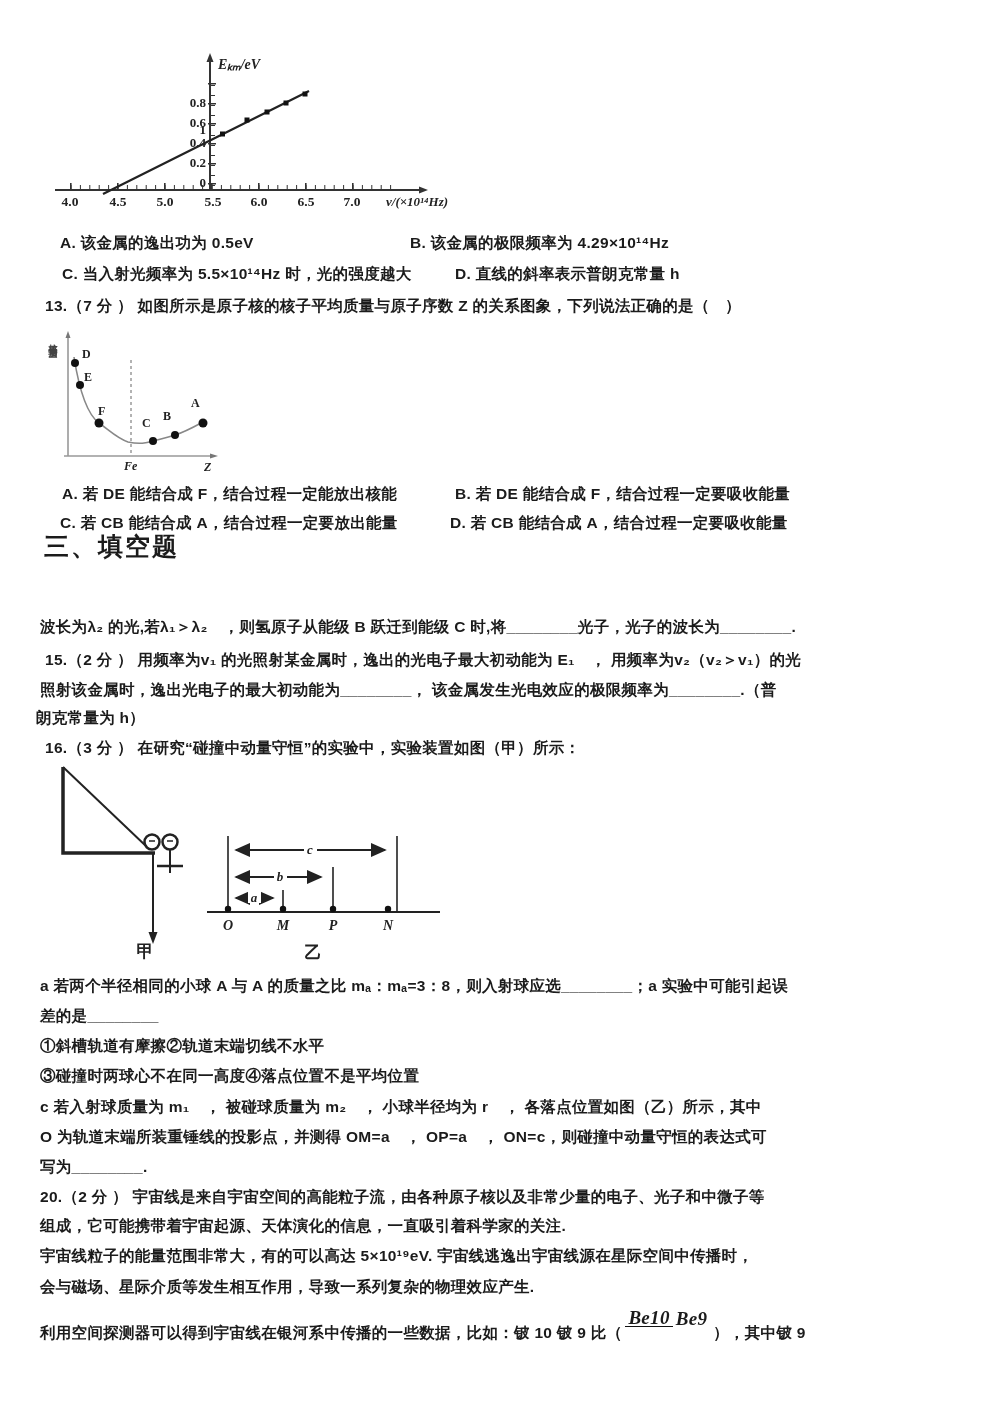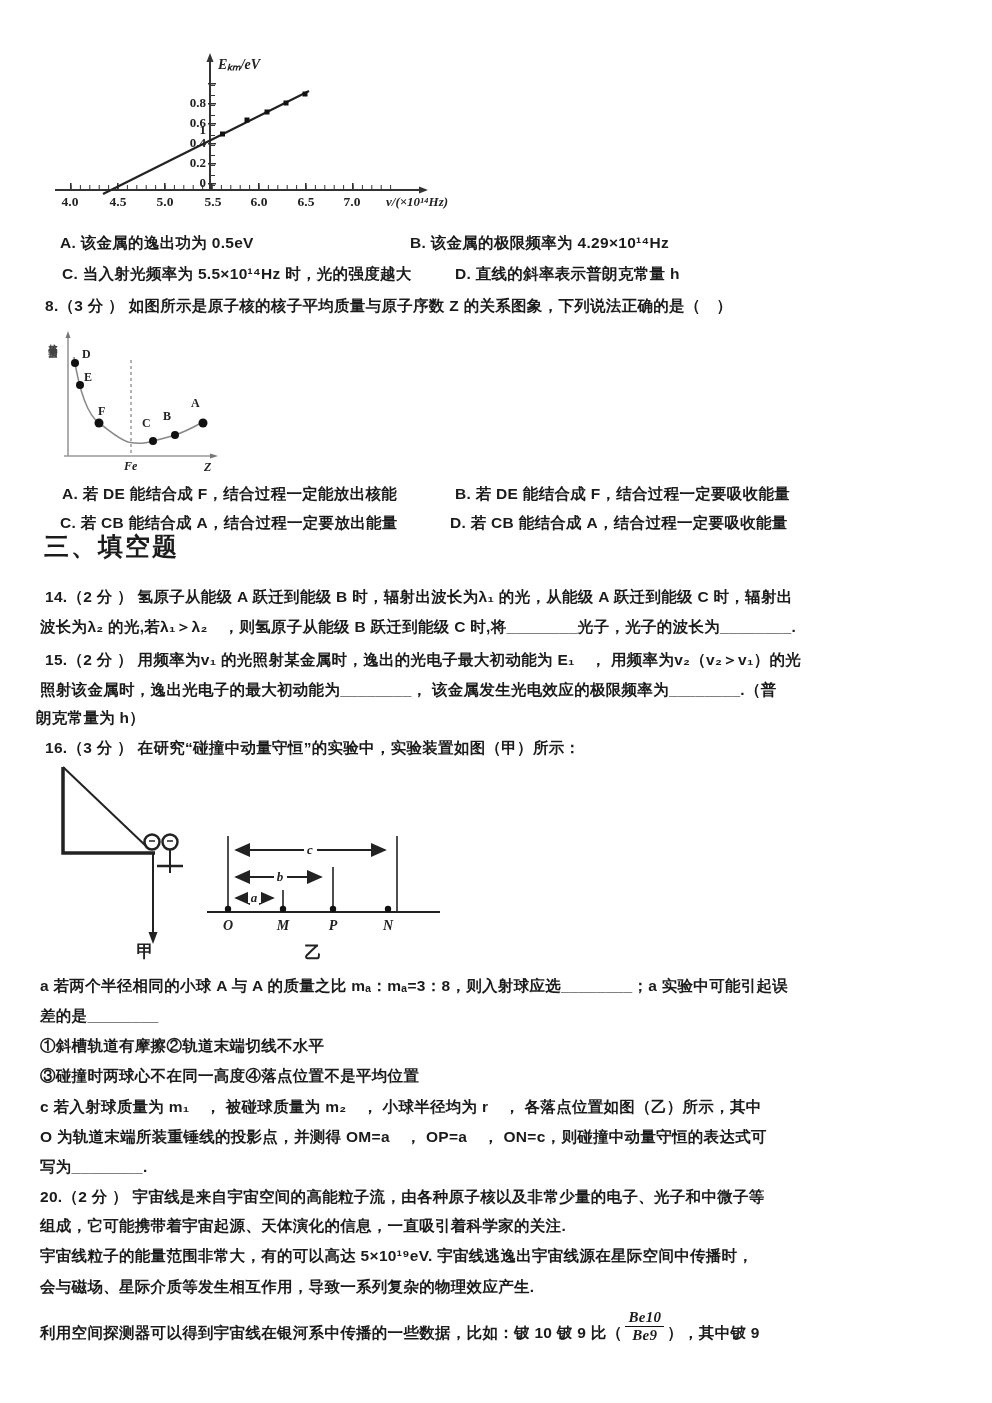--- a/index.html
+++ b/index.html
@@ -6,23 +6,23 @@
   .page{position:relative;width:992px;height:1403px;background:#ffffff;overflow:hidden;
         font-family:"Liberation Sans",sans-serif;color:#1b1b1b;}
   .tl{position:absolute;white-space:nowrap;font-size:15.5px;font-weight:bold;
       color:#1b1b1b;letter-spacing:0.3px;line-height:20px;}
   .sec{font-size:25px;letter-spacing:2px;}
   .fig{position:absolute;}
   .fig text{font-family:"Liberation Serif",serif;font-weight:bold;fill:#222;}
   .vlabel{position:absolute;writing-mode:vertical-rl;text-orientation:upright;
           font-size:9px;font-weight:bold;color:#444;letter-spacing:1px;}
   .frow{display:flex;align-items:flex-start;}
-  .frac{display:inline-flex;flex-direction:column;align-items:center;
+  .frac{display:inline-flex;flex-direction:row;align-items:center;
         font-family:"Liberation Serif",serif;font-style:italic;font-weight:bold;
-        font-size:15px;line-height:17px;position:relative;top:-14px;margin:0 3px;}
+        font-size:19px;line-height:17px;position:relative;top:-14px;margin:0 3px;}
   .frac .num{border-bottom:1.5px solid #111;padding:0 3px;}
   .frac .den{padding:0 3px;}
 </style>
 </head>
 <body>
 
 <div class="page">
 
   <svg class="fig" style="left:50px;top:45px" width="450" height="178" viewBox="0 0 450 178">
 
@@ -59,21 +59,21 @@
 
     <text x="168" y="24" font-size="14" font-style="italic">Eₖₘ/eV</text>
     <text x="336" y="161" font-size="13" font-style="italic">v/(×10¹⁴Hz)</text>
   </svg>
 
   <div class="tl" style="left:60px;top:233px">A. 该金属的逸出功为 0.5eV</div>
   <div class="tl" style="left:410px;top:233px">B. 该金属的极限频率为 4.29×10¹⁴Hz</div>
   <div class="tl" style="left:62px;top:264px">C. 当入射光频率为 5.5×10¹⁴Hz 时，光的强度越大</div>
   <div class="tl" style="left:455px;top:264px">D. 直线的斜率表示普朗克常量 h</div>
 
-  <div class="tl" style="left:45px;top:296px">8.（3 分 ）  如图所示是原子核的核子平均质量与原子序数 Z 的关系图象，下列说法正确的是（　）</div>
+  <div class="tl" style="left:45px;top:296px">13.（7 分 ）  如图所示是原子核的核子平均质量与原子序数 Z 的关系图象，下列说法正确的是（　）</div>
 
   <div class="vlabel" style="left:46px;top:337px;height:80px">核子平均质量</div>
   <svg class="fig" style="left:40px;top:325px" width="280" height="165" viewBox="0 0 280 165">
     <line x1="28" y1="12" x2="28" y2="131" stroke="#999" stroke-width="1.6"></line>
     <polygon points="28,6 25.5,13 30.5,13" fill="#777"></polygon>
     <line x1="24" y1="131" x2="172" y2="131" stroke="#999" stroke-width="1.6"></line>
     <polygon points="178,131 170,128.5 170,133.5" fill="#777"></polygon>
     <line x1="91" y1="35" x2="91" y2="131" stroke="#666" stroke-width="1" stroke-dasharray="3 3"></line>
     <path d="M 34,32 C 40,70 48,90 59,98 C 70,106 78,114 88,117 C 100,119.5 106,118 113,116 C 120,114.5 128,112 135,110 S 152,103 163,97" fill="none" stroke="#888" stroke-width="1.6"></path>
     <circle cx="35" cy="38" r="4" fill="#111"></circle>
@@ -92,21 +92,20 @@
     <text x="164" y="146" font-size="12" font-style="italic" fill="#444">Z</text>
   </svg>
 
   <div class="tl" style="left:62px;top:484px">A. 若 DE 能结合成 F，结合过程一定能放出核能</div>
   <div class="tl" style="left:60px;top:513px">C. 若 CB 能结合成 A，结合过程一定要放出能量</div>
   <div class="tl" style="left:455px;top:484px">B. 若 DE 能结合成 F，结合过程一定要吸收能量</div>
   <div class="tl" style="left:450px;top:513px">D. 若 CB 能结合成 A，结合过程一定要吸收能量</div>
 
   <div class="tl sec" style="left:44px;top:536px">三、填空题</div>
 
-  <div class="tl" style="left:45px;top:587px">14.（2 分 ）  氢原子从能级 A 跃迁到能级 B 时，辐射出波长为λ₁ 的光，从能级 A 跃迁到能级 C 时，辐射出</div>
   <div class="tl" style="left:40px;top:617px">波长为λ₂ 的光,若λ₁＞λ₂　，则氢原子从能级 B 跃迁到能级 C 时,将________光子，光子的波长为________.</div>
 
   <div class="tl" style="left:45px;top:650px">15.（2 分 ）  用频率为v₁ 的光照射某金属时，逸出的光电子最大初动能为 E₁　，  用频率为v₂（v₂＞v₁）的光</div>
   <div class="tl" style="left:40px;top:680px">照射该金属时，逸出光电子的最大初动能为________，  该金属发生光电效应的极限频率为________.（普</div>
   <div class="tl" style="left:36px;top:708px">朗克常量为 h）</div>
 
   <div class="tl" style="left:45px;top:738px">16.（3 分 ）  在研究“碰撞中动量守恒”的实验中，实验装置如图（甲）所示：</div>
 
   <svg class="fig" style="left:45px;top:755px" width="420" height="212" viewBox="0 0 420 212">
     <defs>

